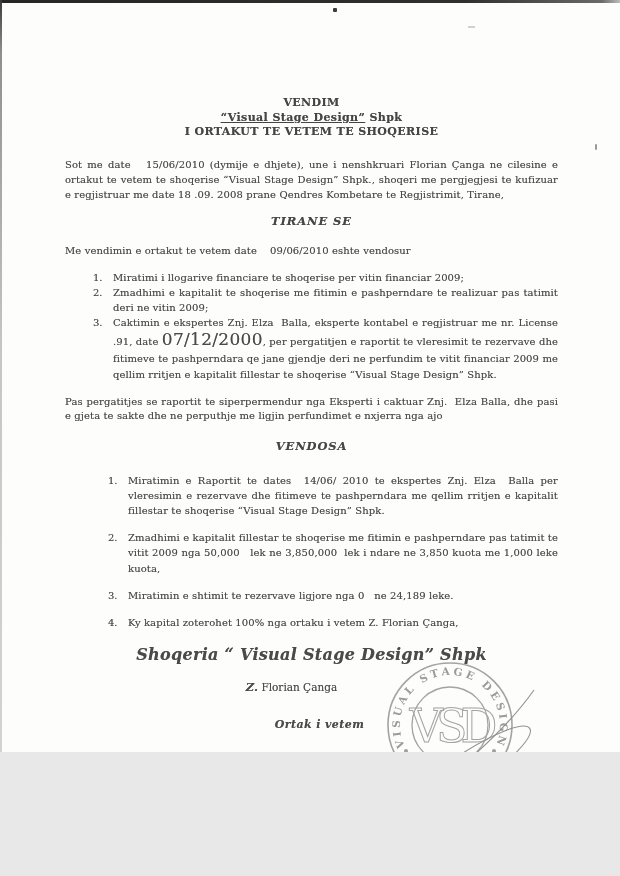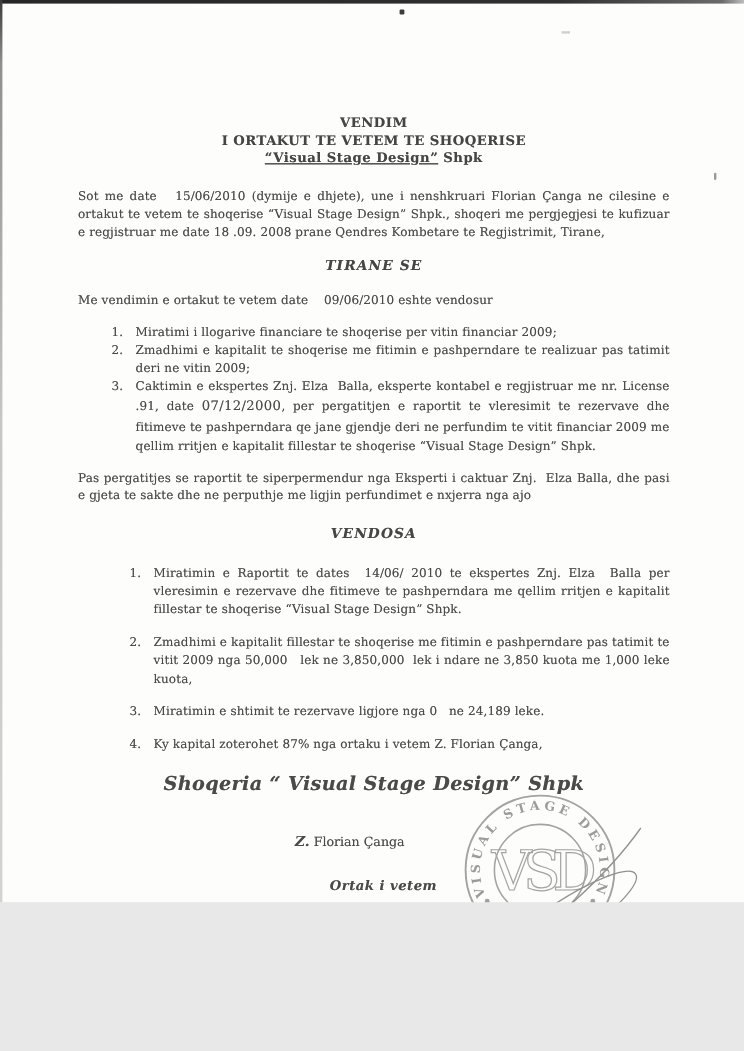--- a/index.html
+++ b/index.html
@@ -41,30 +41,30 @@
     text-align:center; font-style:italic; font-weight:bold;
     font-size:11.5px; letter-spacing:0.9px; color:#464646;
   }
   .heading-verejse { margin-top:12px; }
   .lead { margin-top:15px; }
   .list { margin-top:12px; }
   .li { display:flex; }
   .num { flex:0 0 20px; margin-left:28px; font-size:10px; line-height:15px; }
   .txt { flex:1; }
   .li3 .txt, .li3 .num { line-height:16.5px; }
-  .bigdate { font-size:11px; letter-spacing:0.3px; }
+  .bigdate { font-size:17px; letter-spacing:0.3px; }
   .closing { margin-top:11px; line-height:14px; }
   .heading-vendosa { margin-top:16px;text-align:center; }
   .list2 { margin-top:20px; }
   .list2 .num { margin-left:43px; }
   .list2 .li { margin-top:0; }
   .list2 .li + .li { margin-top:12px; }
   .list2 .li-2 .txt, .list2 .li-2 .num { line-height:15.5px; }
   .sig-company { margin-top:15px; text-align:center; font-weight:bold; font-style:italic; font-size:16px; letter-spacing:0.3px; }
-  .sig-name { margin-top:32px; text-align:center; font-size:10.5px; transform:translateX(-20px); }
+  .sig-name { margin-top:16px; text-align:center; font-size:10.5px; transform:translateX(-20px); }
   .zz { font-style:italic; font-weight:bold; font-size:11.5px; }
   .sig-role { margin-top:24px; text-align:center; font-weight:bold; font-style:italic; font-size:11px; transform:translateX(8px); letter-spacing:0.4px; }
 
   .stamp { position:absolute; left:368px; top:652px; }
   .stamp text { text-shadow:none; }
   .arc-text { font-family:"DejaVu Serif",serif; font-size:10.5px; letter-spacing:3.2px; fill:#9b9b99; font-weight:bold; }
   .arc-bottom { font-family:"DejaVu Serif",serif; font-size:10.5px; letter-spacing:3.6px; fill:#9b9b99; font-weight:bold; }
   .monogram { font-family:"DejaVu Serif",serif; font-size:46px; fill:none; stroke:#a4a4a2; stroke-width:1; letter-spacing:-7px; }
   .stamp-dot { fill:#a0a09e; }
 </style>
@@ -75,22 +75,22 @@
   <div class="scan-edge-top"></div>
   <div class="scan-edge-left"></div>
   <div class="scan-dot"></div>
   <div class="scan-smudge"></div>
   <div class="scan-mark"></div>
 
   <div class="content">
 
     <div class="title-block">
       <div class="t1">VENDIM</div>
+      <div class="t1"><span class="u">“Visual Stage Design”</span><span> Shpk</span></div>
       <div class="t1">I ORTAKUT TE VETEM TE SHOQERISE</div>
-      <div class="t1"><span class="u">“Visual Stage Design”</span><span> Shpk</span></div>
     </div>
 
     <p class="body intro">Sot me date   15/06/2010 (dymije e dhjete), une i nenshkruari Florian Çanga ne cilesine e ortakut te vetem te shoqerise “Visual Stage Design” Shpk., shoqeri me pergjegjesi te kufizuar e regjistruar me date 18 .09. 2008 prane Qendres Kombetare te Regjistrimit, Tirane,</p>
 
     <div class="heading heading-verejse">TIRANE SE</div>
 
     <p class="body lead">Me vendimin e ortakut te vetem date    09/06/2010 eshte vendosur</p>
 
     <div class="list list1">
       <div class="li">
@@ -119,21 +119,21 @@
       <div class="li li-2">
         <span class="num">2.</span>
         <span class="txt body">Zmadhimi e kapitalit fillestar te shoqerise me fitimin e pashperndare pas tatimit te vitit 2009 nga 50,000   lek ne 3,850,000  lek i ndare ne 3,850 kuota me 1,000 leke kuota,</span>
       </div>
       <div class="li li-3">
         <span class="num">3.</span>
         <span class="txt body">Miratimin e shtimit te rezervave ligjore nga 0   ne 24,189 leke.</span>
       </div>
       <div class="li li-4">
         <span class="num">4.</span>
-        <span class="txt body">Ky kapital zoterohet 87% nga ortaku i vetem Z. Florian Çanga,</span>
+        <span class="txt body">Ky kapital zoterohet 100% nga ortaku i vetem Z. Florian Çanga,</span>
       </div>
     </div>
 
     <div class="sig-company">Shoqeria “ Visual Stage Design” Shpk</div>
     <div class="sig-name"><span class="zz">Z.</span><span> Florian Çanga</span></div>
     <div class="sig-role">Ortak i vetem</div>
   </div>
 
   <svg class="stamp" width="185" height="205" viewBox="0 0 185 205">
     <circle cx="82" cy="73" r="62" fill="none" stroke="#a3a3a1" stroke-width="1.6"></circle>

